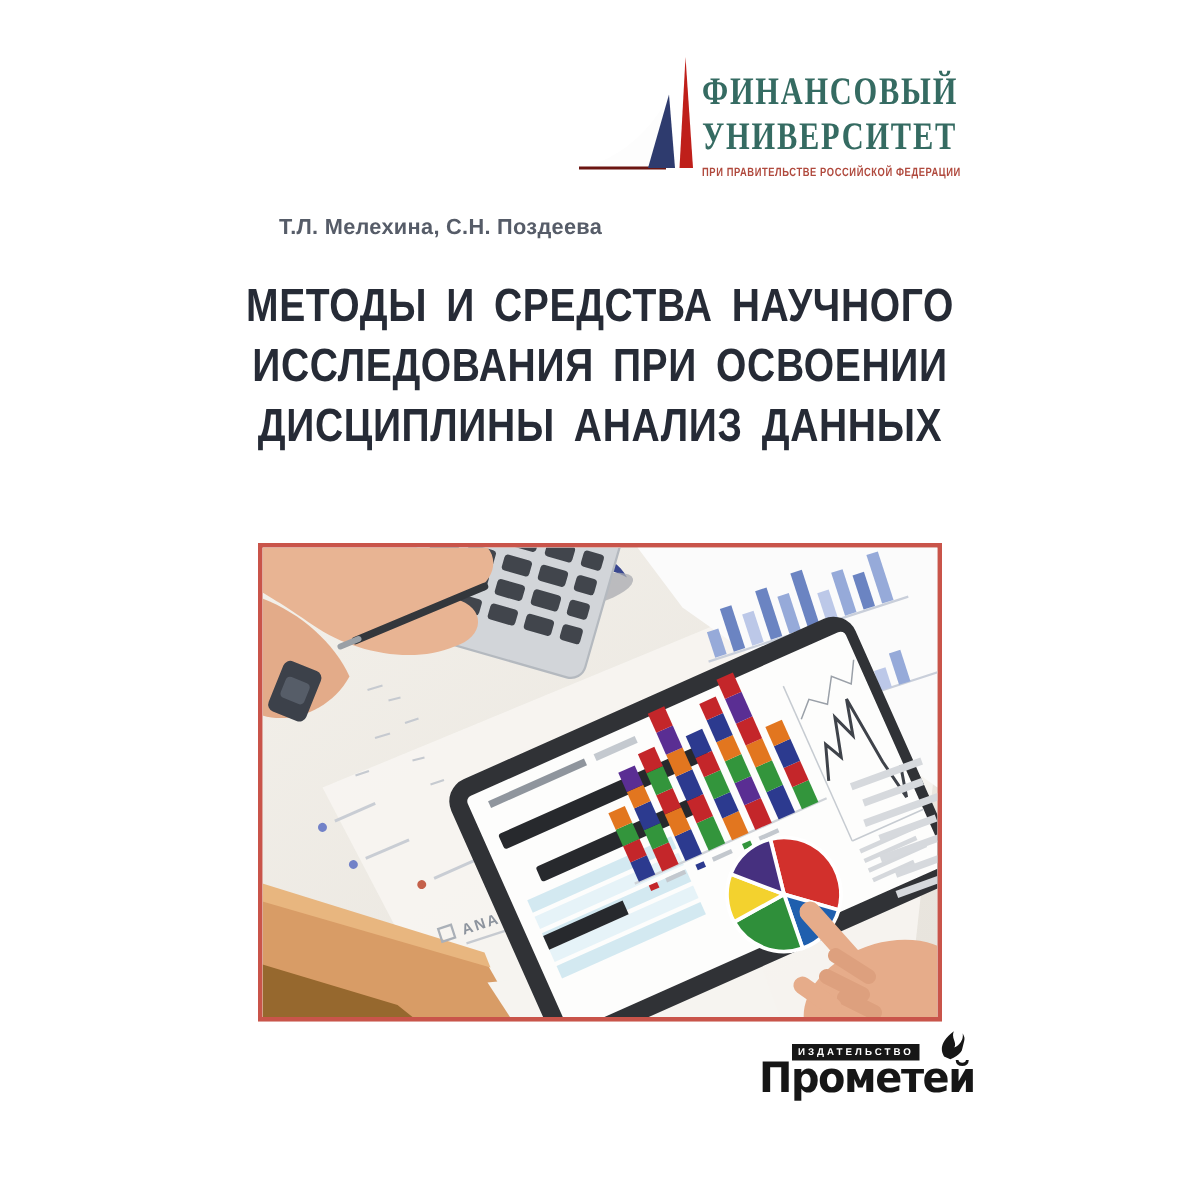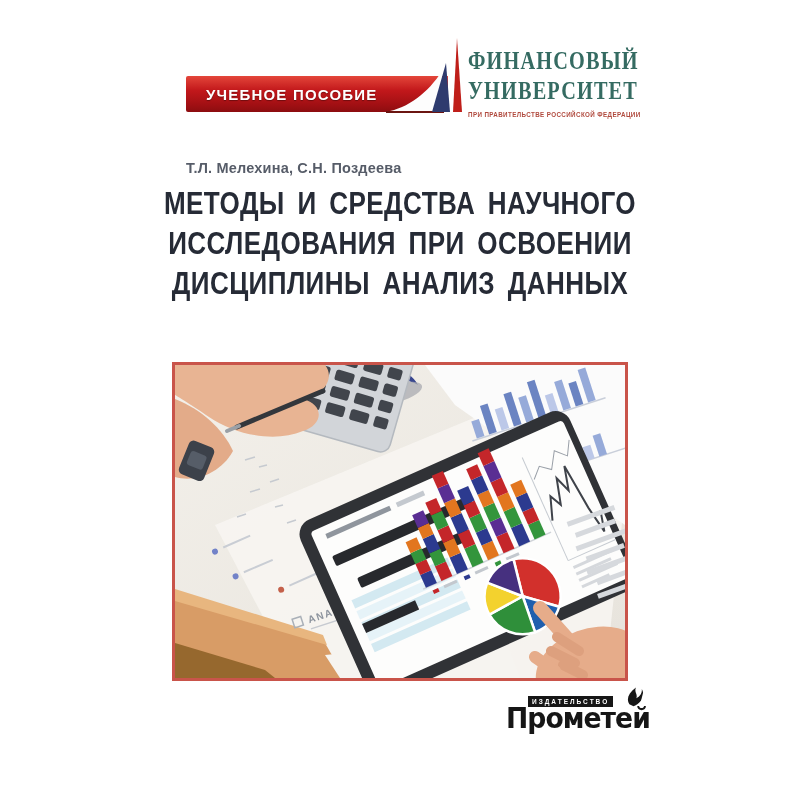--- a/index.html
+++ b/index.html
@@ -14,21 +14,21 @@
           text-shadow:0 1px 1px rgba(0,0,0,.35);white-space:nowrap;}
   .emblem{position:absolute;left:380px;top:36px;width:85px;height:78px;}
   
   .uni{position:absolute;left:468px;top:46px;width:210px;transform:scaleX(.78);
        transform-origin:left top;}
   .uni-name{font-family:"Liberation Serif",serif;font-weight:700;font-size:26px;
        line-height:30px;color:#356b62;letter-spacing:1.5px;white-space:nowrap;}
   .uni-sub{margin-top:4px;font-size:8px;font-weight:700;color:#b0493d;
        letter-spacing:.5px;white-space:nowrap;}
   
-  .authors{position:absolute;left:186px;top:160px;font-size:14.5px;font-weight:700;
+  .authors{position:absolute;left:186px;top:144px;font-size:14.5px;font-weight:700;
        color:#565c68;letter-spacing:.2px;}
   .title{position:absolute;left:0;top:184px;width:800px;text-align:center;
        font-weight:800;font-size:31px;line-height:40px;color:#262b36;
        transform:scaleX(.84);word-spacing:6px;letter-spacing:.5px;}
   
   .photo{position:absolute;left:172px;top:362px;width:456px;height:319px;
        border:3px solid #c9544a;box-sizing:border-box;background:#efece7;overflow:hidden;}
   .photo svg{display:block;}
   
   .publisher{position:absolute;left:506px;top:692px;width:140px;height:48px;}
@@ -37,23 +37,20 @@
        transform:scaleX(.95);transform-origin:left top;white-space:nowrap;}
   .pub-label{position:absolute;left:22px;top:4px;background:#161616;color:#fff;
        font-size:6.5px;font-weight:700;letter-spacing:2px;padding:2px 4px;white-space:nowrap;}
   .flame{position:absolute;right:4px;top:-7px;width:18px;height:22px;transform:rotate(14deg);}
 </style>
 </head>
 <body>
 
 <div class="page">
 
-  <div class="banner">
-    <span>УЧЕБНОЕ ПОСОБИЕ</span>
-  </div>
 
   <svg class="emblem" viewBox="0 0 85 78">
     <path d="M6,76 C28,72 48,57 62,35 L62,76 Z" fill="#fdfdfd"></path>
     <path d="M6,76 L64,76" stroke="#6b1511" stroke-width="2"></path>
     <path d="M52,76 L70,76 L66,27 Z" fill="#2e3b6e"></path>
     <path d="M73,76 L82,76 L77,2 Z" fill="#bf1f1a"></path>
   </svg>
 
   <div class="uni">
     <div class="uni-name">ФИНАНСОВЫЙ</div>

